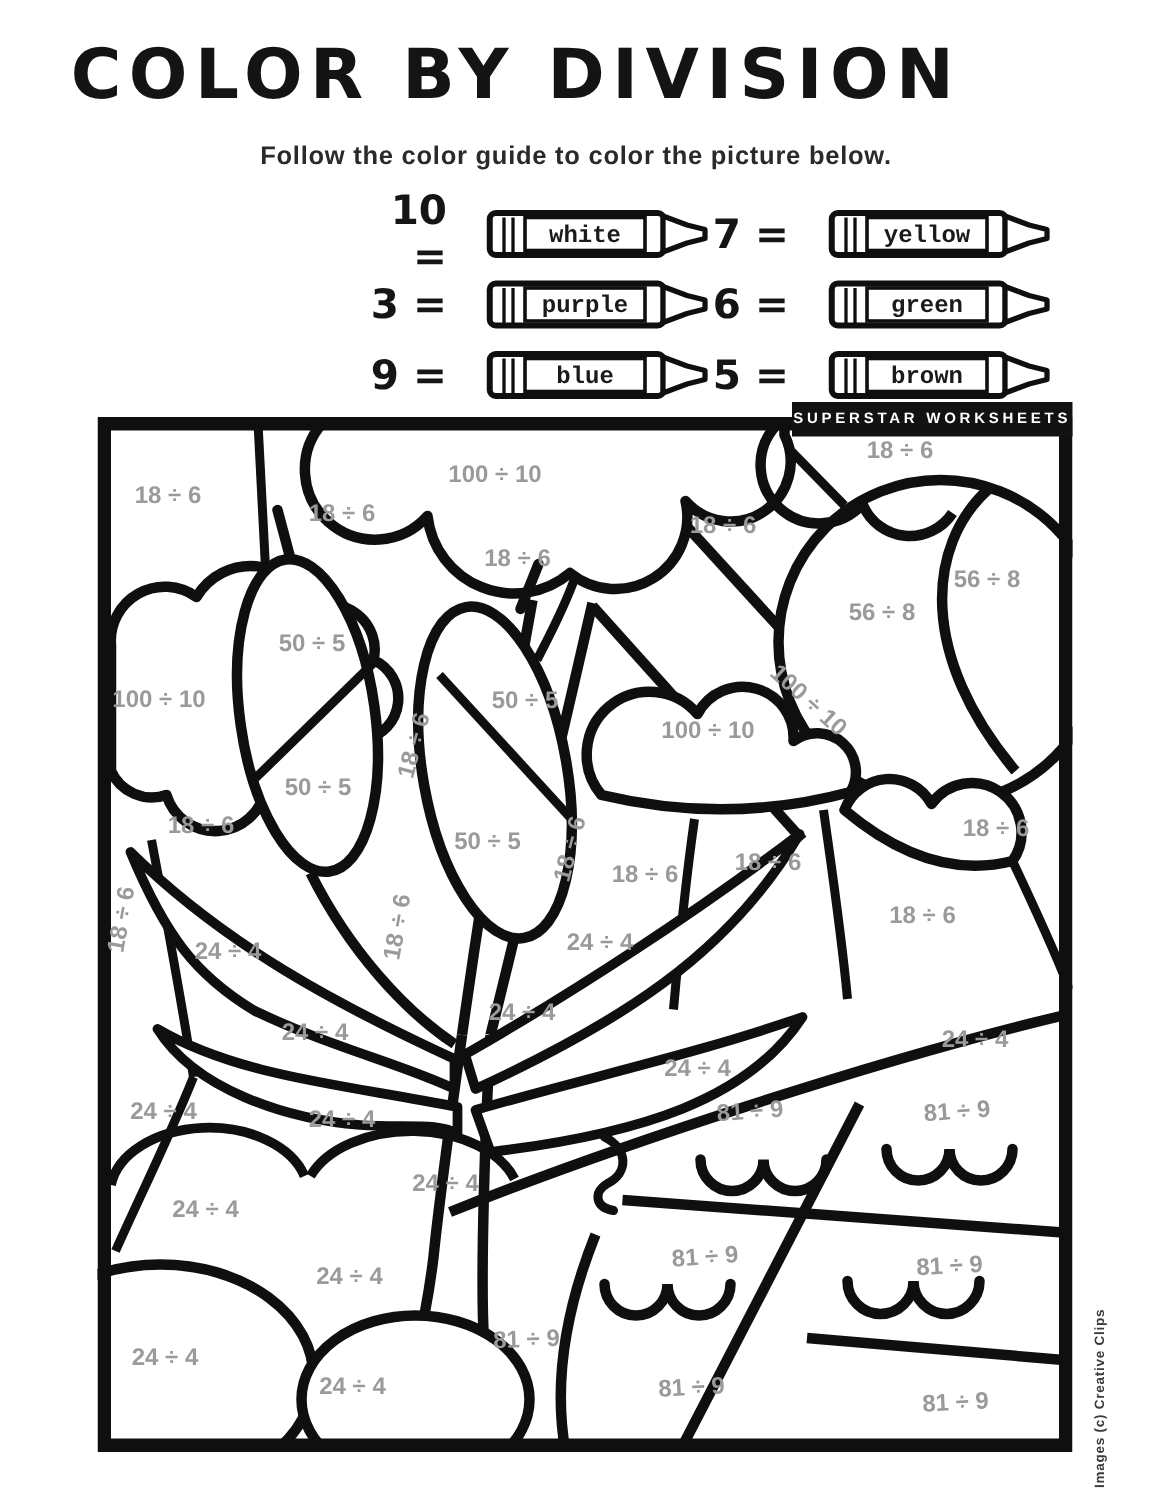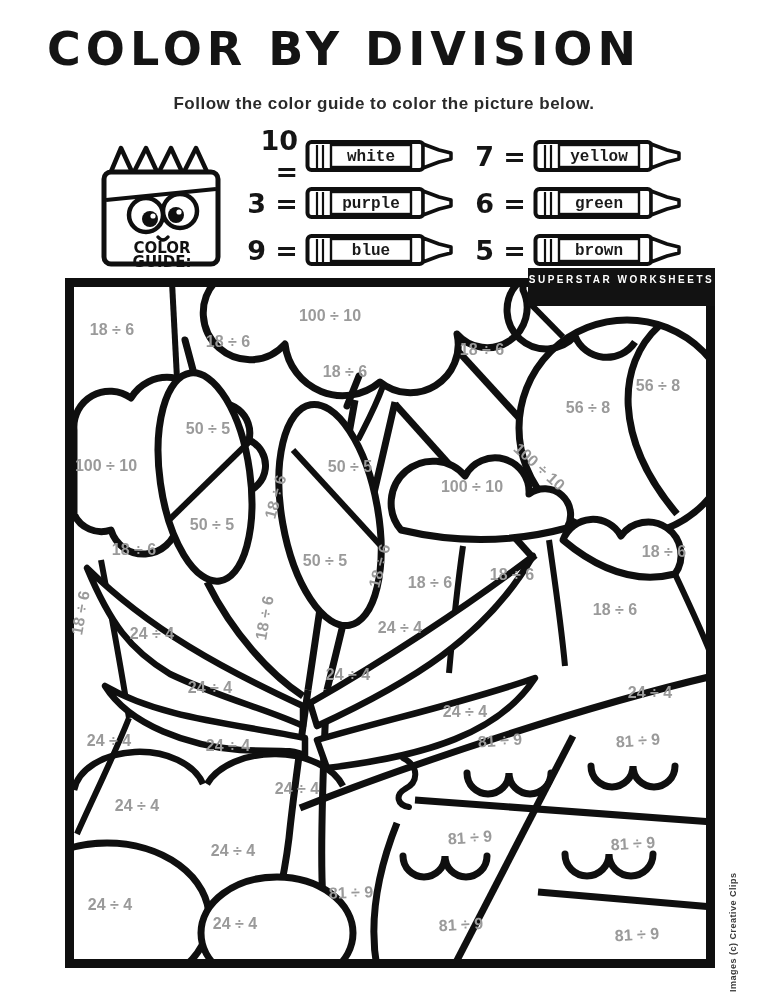--- a/index.html
+++ b/index.html
@@ -10,62 +10,44 @@
          font-family:"DejaVu Sans",sans-serif;}
   .subtitle{position:absolute;top:94px;left:0;width:768px;text-align:center;
             font-size:17px;font-weight:700;color:#2a2a2a;letter-spacing:0.5px;}
   
   .guide-box{position:absolute;left:96px;top:134px;}
   .eq-col{position:absolute;top:136px;}
   .eq-col.c1{left:240px;}
   .eq-col.c2{left:468px;}
   .eq-row{display:flex;align-items:center;height:40px;margin-bottom:7px;}
   .eq-num{width:58px;text-align:right;font-size:27px;font-weight:900;color:#151515;
-          padding-right:7px;font-family:"DejaVu Sans",sans-serif;}
+          padding-right:26px;font-family:"DejaVu Sans",sans-serif;}
   .crayon-label{font-size:16px;font-weight:700;fill:#1a1a1a;text-anchor:middle;
                 font-family:"Liberation Mono","DejaVu Sans Mono",monospace;}
   .boxtxt{font-weight:800;fill:#101010;text-anchor:middle;font-size:15px;
           font-family:"DejaVu Sans",sans-serif;}
   
   .frame-wrap{position:absolute;left:65px;top:278px;width:650px;height:690px;}
-  .watermark{position:absolute;left:528px;top:268px;width:187px;height:38px;background:#121212;
+  .watermark{position:absolute;left:528px;top:268px;width:187px;height:23px;background:#121212;
              color:#ffffff;font-size:10px;font-weight:800;letter-spacing:2.5px;
              text-align:center;line-height:23px;z-index:5;}
   .credit{position:absolute;left:728px;top:842px;height:150px;color:#3a3a3a;font-size:9px;
           writing-mode:vertical-rl;transform:rotate(180deg);letter-spacing:0.5px;font-weight:700;}
   .region-label{fill:#9a9a9a;font-size:16px;font-weight:700;text-anchor:middle;
                 font-family:"Liberation Sans",sans-serif;}
   svg .ln{stroke:#0f0f0f;fill:none;}
 </style>
 </head>
 <body>
 
 <div id="page">
 
   <div class="title">COLOR BY DIVISION</div>
   <div class="subtitle">Follow the color guide to color the picture below.</div>
 
-  <div class="guide-box">
-    <svg width="135" height="138" viewBox="0 0 135 138">
-      <path class="ln" d="M14,40 L25,14 L37,40 L50,14 L62,40 L75,14 L87,40 L100,14 L112,40" stroke-width="4.5" fill="#fff" stroke-linejoin="round"></path>
-      <rect x="8" y="38" width="114" height="92" rx="7" fill="#fff" stroke="#0f0f0f" stroke-width="5"></rect>
-      <path class="ln" d="M10,66 L120,55" stroke-width="4"></path>
-      <g>
-        <circle cx="50" cy="81" r="17" fill="#fff" stroke="#0f0f0f" stroke-width="4.5"></circle>
-        <circle cx="84" cy="77" r="17" fill="#fff" stroke="#0f0f0f" stroke-width="4.5"></circle>
-        <circle cx="54" cy="85" r="8" fill="#0f0f0f"></circle>
-        <circle cx="80" cy="81" r="8" fill="#0f0f0f"></circle>
-        <circle cx="57" cy="82" r="2.6" fill="#fff"></circle>
-        <circle cx="83" cy="78" r="2.6" fill="#fff"></circle>
-      </g>
-      <path class="ln" d="M62,103 Q 67,109 72,103" stroke-width="3.5" stroke-linecap="round"></path>
-      <text class="boxtxt" x="66" y="119">COLOR</text>
-      <text class="boxtxt" x="66" y="133">GUIDE:</text>
-    </svg>
-  </div>
 
   <div class="eq-col c1">
     <div class="eq-row">
       <div class="eq-num">10 =</div>
       <svg width="152" height="38" viewBox="0 0 152 38">
         <rect x="2.5" y="5" width="116" height="28" rx="4" fill="#fff" stroke="#0f0f0f" stroke-width="4"></rect>
         <path class="ln" d="M12,8 L12,34 M18,8 L18,34" stroke-width="2.2"></path>
         <path d="M118,7 L134,13 L146,16 L146,22 L134,25 L118,31 Z" fill="#fff" stroke="#0f0f0f" stroke-width="3.5" stroke-linejoin="round"></path>
         <rect x="26" y="8" width="80" height="22" fill="#fff" stroke="#0f0f0f" stroke-width="2.4"></rect>
         <text class="crayon-label" x="66" y="24">white</text>

